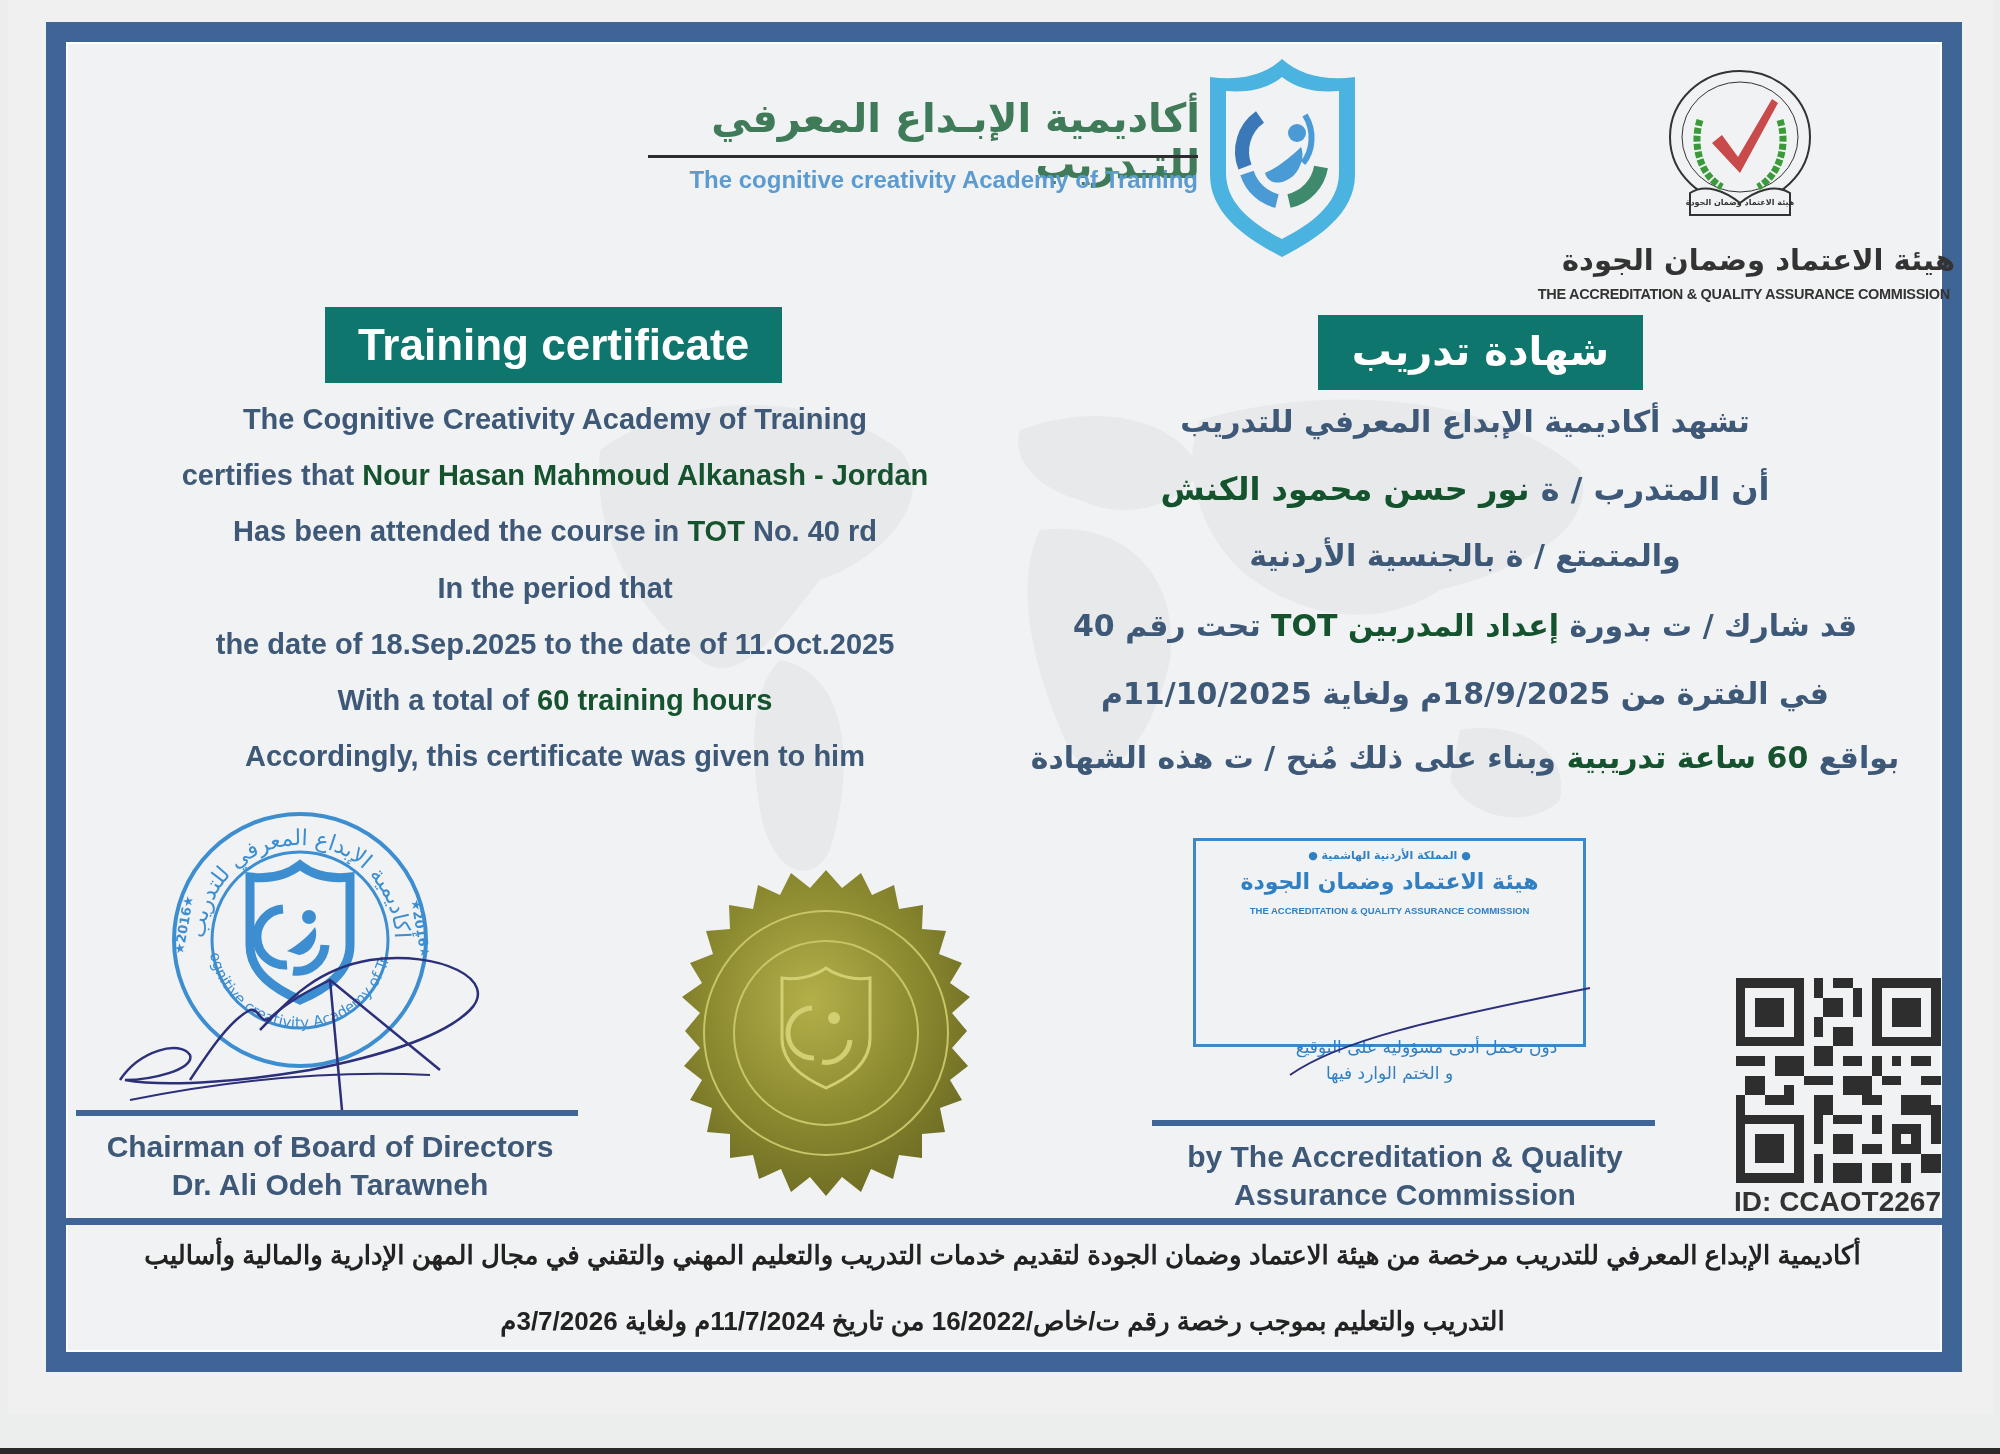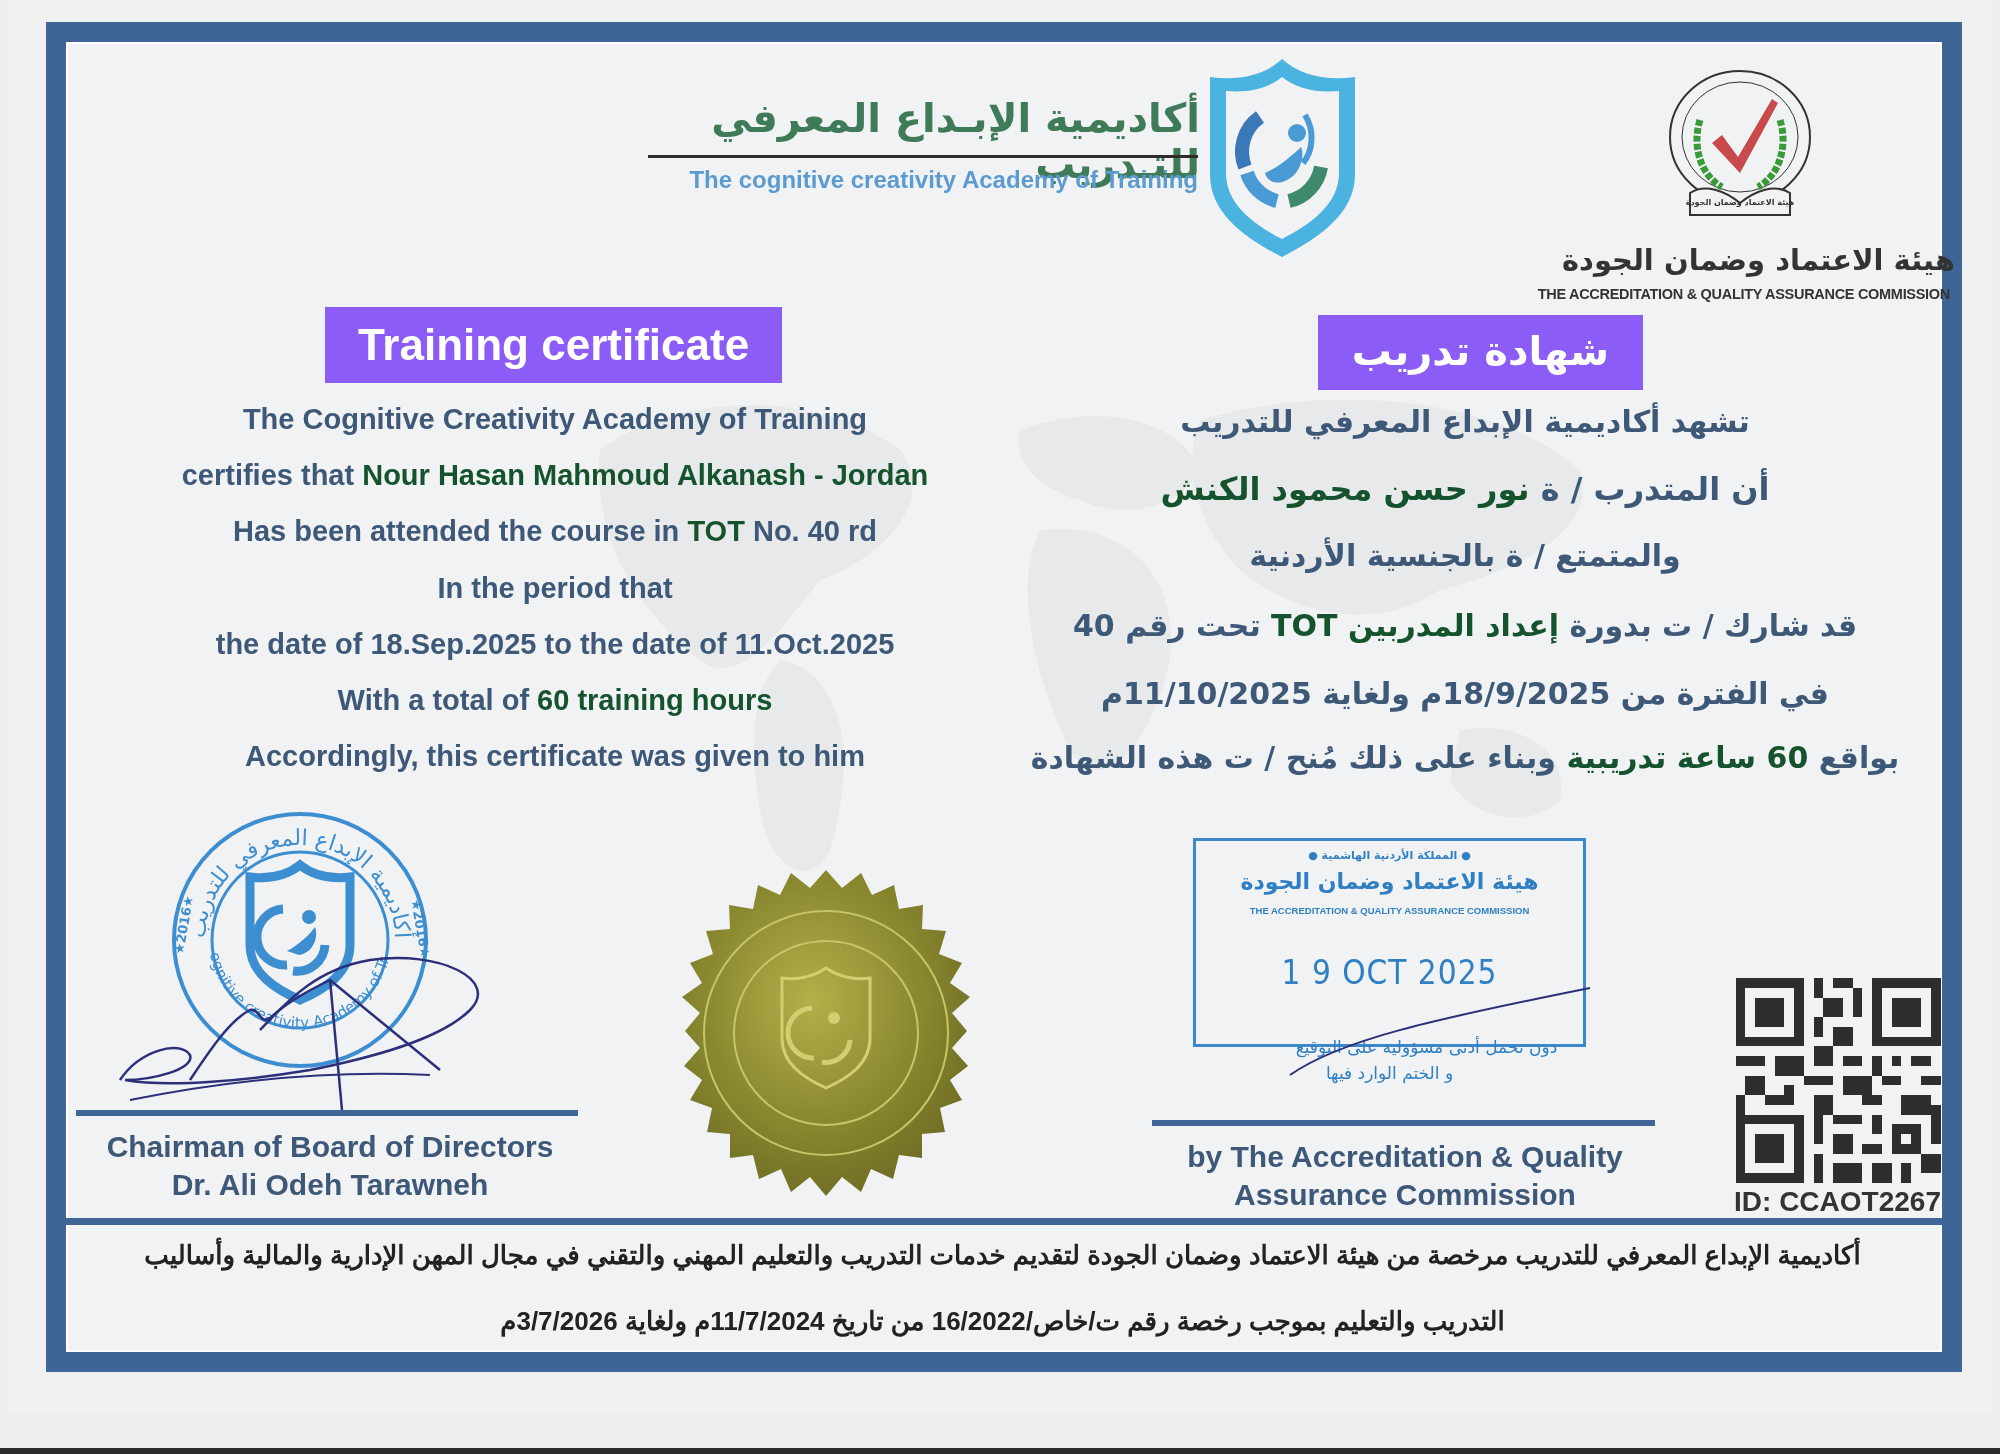--- a/index.html
+++ b/index.html
@@ -45,21 +45,21 @@
     left: 1525px; top: 243px; width: 430px; text-align: right; direction: rtl;
     font-family: "DejaVu Sans", sans-serif; font-weight: bold; font-size: 29px; color: #333;
   }
   .aqac-en {
     left: 1525px; top: 286px; width: 425px; text-align: right;
     font-weight: bold; font-size: 14.5px; color: #333; letter-spacing: -0.3px;
   }
 
   
   .title-box {
-    background: #8b5cf6; color: #fff; font-weight: bold; text-align: center;
+    background: #0f766e; color: #fff; font-weight: bold; text-align: center;
   }
   .title-en { left: 325px; top: 307px; width: 457px; height: 76px; line-height: 76px; font-size: 44px; }
   .title-ar { left: 1318px; top: 315px; width: 325px; height: 75px; line-height: 72px; font-size: 40px; font-family: "DejaVu Sans", sans-serif; direction: rtl; }
 
   
   .en-line {
     left: 110px; width: 890px; text-align: center;
     font-weight: bold; font-size: 29px; color: #3e5878; white-space: nowrap;
   }
   .hl { color: #14532d; }
@@ -217,21 +217,20 @@
   <path d="M164 100 C178 110 196 112 208 110 L208 170 C208 196 186 210 164 220 C142 210 120 196 120 170 L120 110 C132 112 150 110 164 100Z" fill="none" stroke="#d2ce72" stroke-width="3"></path>
   <path d="M150 140 A24 24 0 0 0 152 190" stroke="#d2ce72" stroke-width="5" fill="none"></path>
   <path d="M160 194 A24 24 0 0 0 188 172" stroke="#d2ce72" stroke-width="5" fill="none"></path>
   <circle cx="172" cy="150" r="6" fill="#d2ce72"></circle>
 </svg>
 
 <div class="abs stamp">
   <div class="kingdom">● المملكة الأردنية الهاشمية ●</div>
   <div class="st-ar">هيئة الاعتماد وضمان الجودة</div>
   <div class="st-en">THE ACCREDITATION &amp; QUALITY ASSURANCE COMMISSION</div>
-  <div class="st-date">1 9  OCT  2025</div>
   <div class="st-note1">دون تحمل أدنى مسؤولية على التوقيع</div>
   <div class="st-note2">و الختم الوارد فيها</div>
 </div>
 <svg class="abs" style="left:1280px; top:980px; width:320px; height:100px;" viewBox="0 0 320 100">
   <path d="M10 95 C60 60 150 40 310 8" stroke="#2c2f7a" stroke-width="2" fill="none"></path>
 </svg>
 
 <div class="abs sig-line" style="left:1152px; top:1120px; width:503px;"></div>
 <div class="abs sig-text" style="left:1120px; top:1138px; width:570px;">by The Accreditation &amp; Quality</div>
 <div class="abs sig-text" style="left:1120px; top:1176px; width:570px;">Assurance Commission</div>

